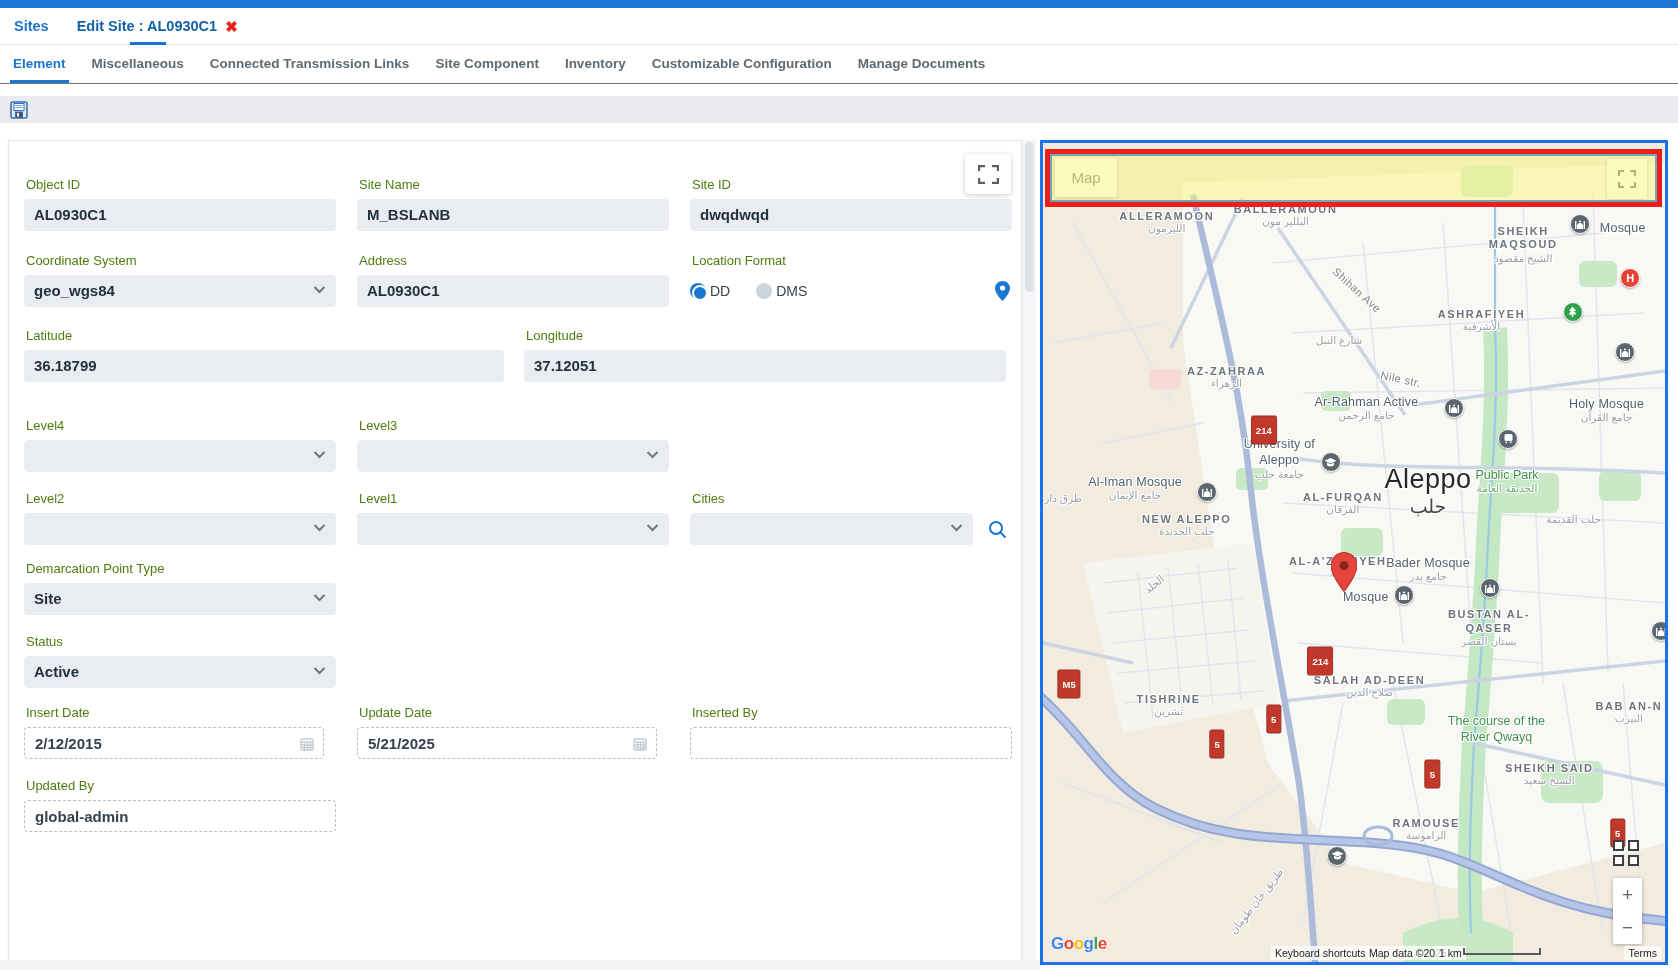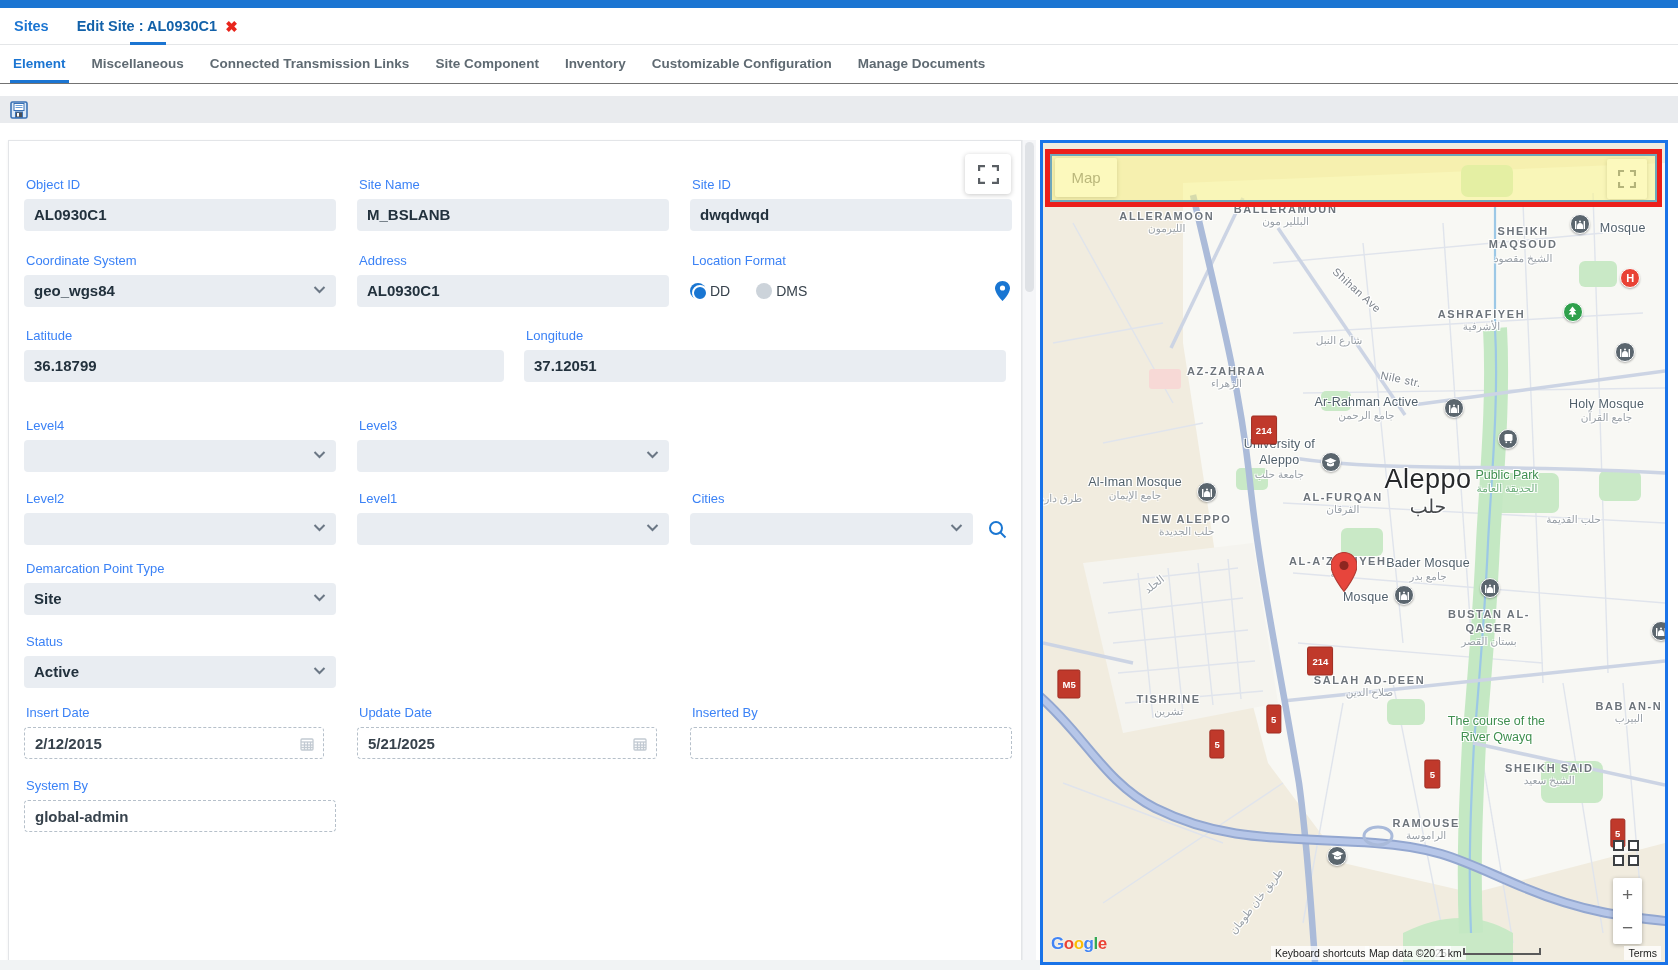--- a/index.html
+++ b/index.html
@@ -28,21 +28,21 @@
 
   
   .card { position:absolute; left:8px; top:140px; width:1014px; height:822px;
     background:#fff; border:1px solid #e3e5e8; box-shadow:0 1px 3px rgba(0,0,0,.06);
     padding:36px 0 0 15px; }
   .fs-btn { position:absolute; right:10px; top:13px; width:46px; height:40px; background:#fff;
     border-radius:4px; box-shadow:0 1px 5px rgba(0,0,0,.22); display:flex; align-items:center;
     justify-content:center; cursor:pointer; }
   .grid3 { display:grid; grid-template-columns:312px 312px 322px; column-gap:21px; }
   .grid2 { display:grid; grid-template-columns:480px 482px; column-gap:20px; }
-  .fld-label { font-size:13px; color:#3b82f6; margin:0 0 7px 2px; }
+  .fld-label { font-size:13px; color:#4d7c0f; margin:0 0 7px 2px; }
   .box { height:32px; background:#e9edf2; border-radius:4px; padding:0 10px; font-size:15px;
     font-weight:bold; color:#22313d; line-height:32px; position:relative; }
   .box.dd { cursor:pointer; }
   .box .chev { position:absolute; right:10px; top:10px; }
   .box.dashed { background:#fff; border:1px dashed #b6c0ca; font-weight:bold; color:#37424c; }
   .cal { position:absolute; right:9px; top:9px; }
   .mb1{margin-bottom:22px} .mb2{margin-bottom:21px} .mb3{margin-bottom:36px}
   .mb4{margin-bottom:19px} .mb5{margin-bottom:16px} .mb6{margin-bottom:17px}
   .radio-row { display:flex; align-items:center; height:32px; gap:4px; }
   .radio { width:16px; height:16px; border-radius:50%; position:relative; cursor:pointer; }
@@ -322,21 +322,21 @@
       </div>
     </div>
     <div>
       <div class="fld-label">Inserted By</div>
       <div class="box dashed"></div>
     </div>
   </div>
 
   <div class="grid3">
     <div>
-      <div class="fld-label">System By</div>
+      <div class="fld-label">Updated By</div>
       <div class="box dashed">global-admin</div>
     </div>
   </div>
 </div>
 
 <div class="vscroll">
     <div class="thumb"></div>
   </div>
 <div class="hscroll"></div>
 

